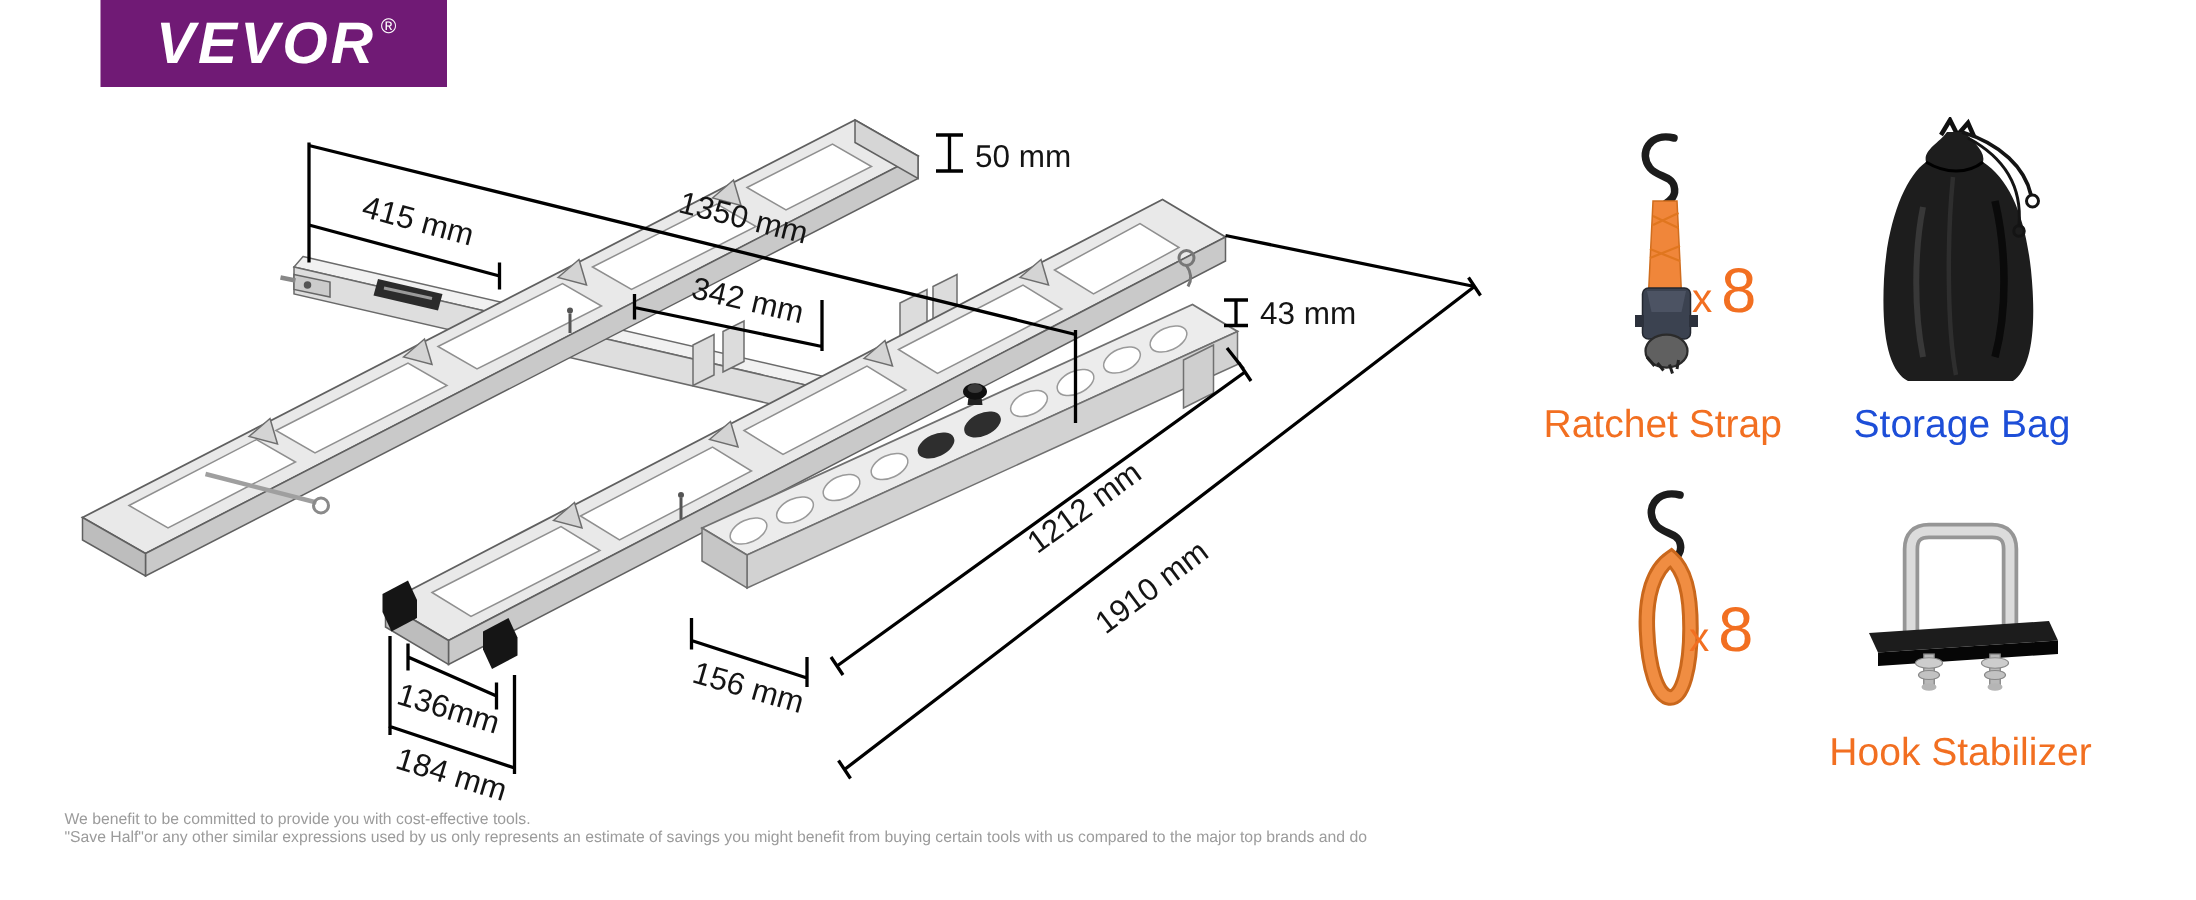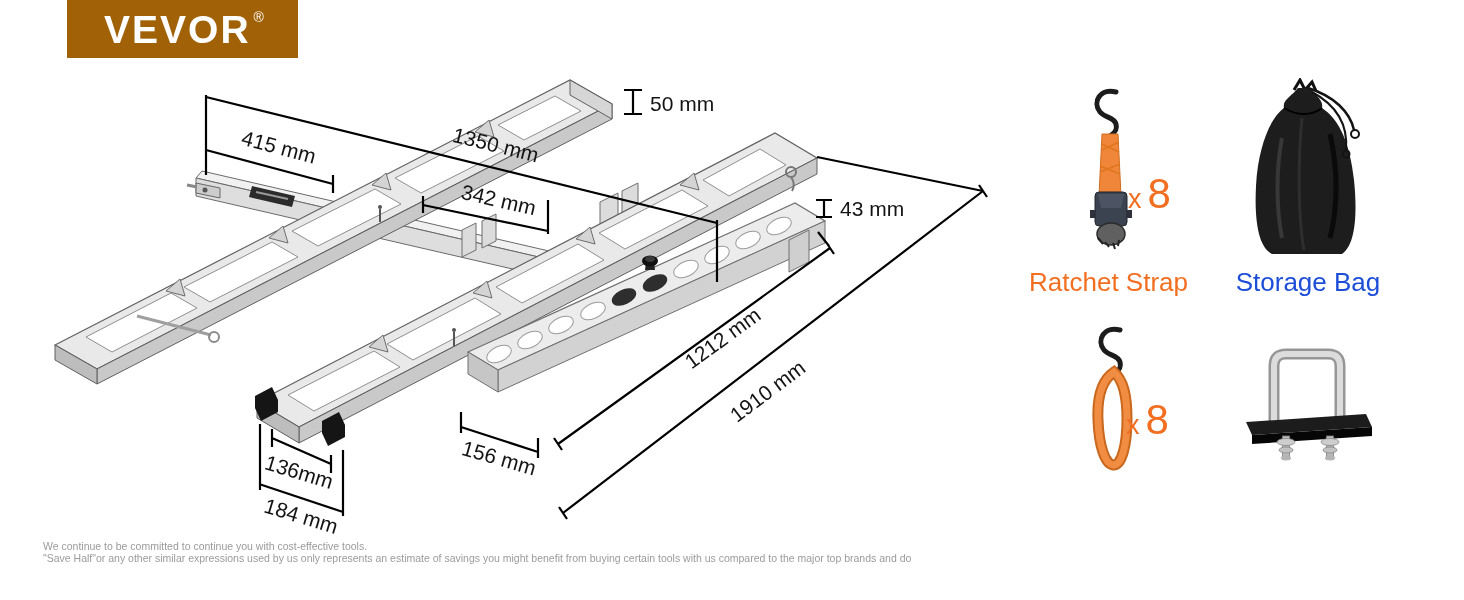--- a/index.html
+++ b/index.html
@@ -21,21 +21,21 @@
   .qty .n{font-size:42px;font-weight:400;}
   .acc-label{position:absolute;font-size:26px;font-weight:400;text-align:center;white-space:nowrap;}
   
   .footer{position:absolute;left:43px;top:541px;color:#9b9b9b;font-size:10.5px;line-height:11.5px;}
 </style>
 </head>
 <body>
 
 <div class="canvas">
 
-  <div class="logo" style="background-color: #a16207;">
+  <div class="logo" style="background-color: #701a75; font-style: italic;">
     <span class="brand">VEVOR</span>
       <span class="reg">®</span>
   </div>
 
   <svg class="diagram" width="1010" height="560" viewBox="0 0 1010 560">
 
     <g>
       <polygon points="202,171 575,257 569,264 196,178" fill="#f1f1f1" stroke="#6a6a6a" stroke-width="1"></polygon>
       <polygon points="196,178 569,264 569,282 196,196" fill="#dedede" stroke="#6a6a6a" stroke-width="1"></polygon>
       <polygon points="252,186 295,196 292,207 249,197" fill="#2b2b2b"></polygon>
@@ -189,19 +189,20 @@
     <polygon points="14,93 134,85 134,94 14,102" fill="#060606"></polygon>
     <rect x="44.5" y="94" width="7" height="22" fill="#b9b9b9" stroke="#7e7e7e" stroke-width="0.8"></rect>
     <rect x="88.5" y="94" width="7" height="22" fill="#b9b9b9" stroke="#7e7e7e" stroke-width="0.8"></rect>
     <ellipse cx="48" cy="100" rx="9" ry="3.5" fill="#cdcdcd" stroke="#888888" stroke-width="0.8"></ellipse>
     <ellipse cx="48" cy="108" rx="7" ry="3" fill="#c2c2c2" stroke="#888888" stroke-width="0.8"></ellipse>
     <ellipse cx="48" cy="116" rx="5" ry="2.5" fill="#b5b5b5"></ellipse>
     <ellipse cx="92" cy="100" rx="9" ry="3.5" fill="#cdcdcd" stroke="#888888" stroke-width="0.8"></ellipse>
     <ellipse cx="92" cy="108" rx="7" ry="3" fill="#c2c2c2" stroke="#888888" stroke-width="0.8"></ellipse>
     <ellipse cx="92" cy="116" rx="5" ry="2.5" fill="#b5b5b5"></ellipse>
   </svg>
+  <div class="acc-label" style="left: 1207px; top: 486px; width: 200px; color: rgb(242, 111, 33);">Hook Stabilizer</div>
 
   <div class="footer">
-    <div>We continue to be committed to continue you with cost-effective tools.</div>
+    <div>We benefit to be committed to provide you with cost-effective tools.</div>
     <div>"Save Half"or any other similar expressions used by us only represents an estimate of savings you might benefit from buying certain tools with us compared to the major top brands and do</div>
   </div>
 
 </div>
 
 </body></html>

